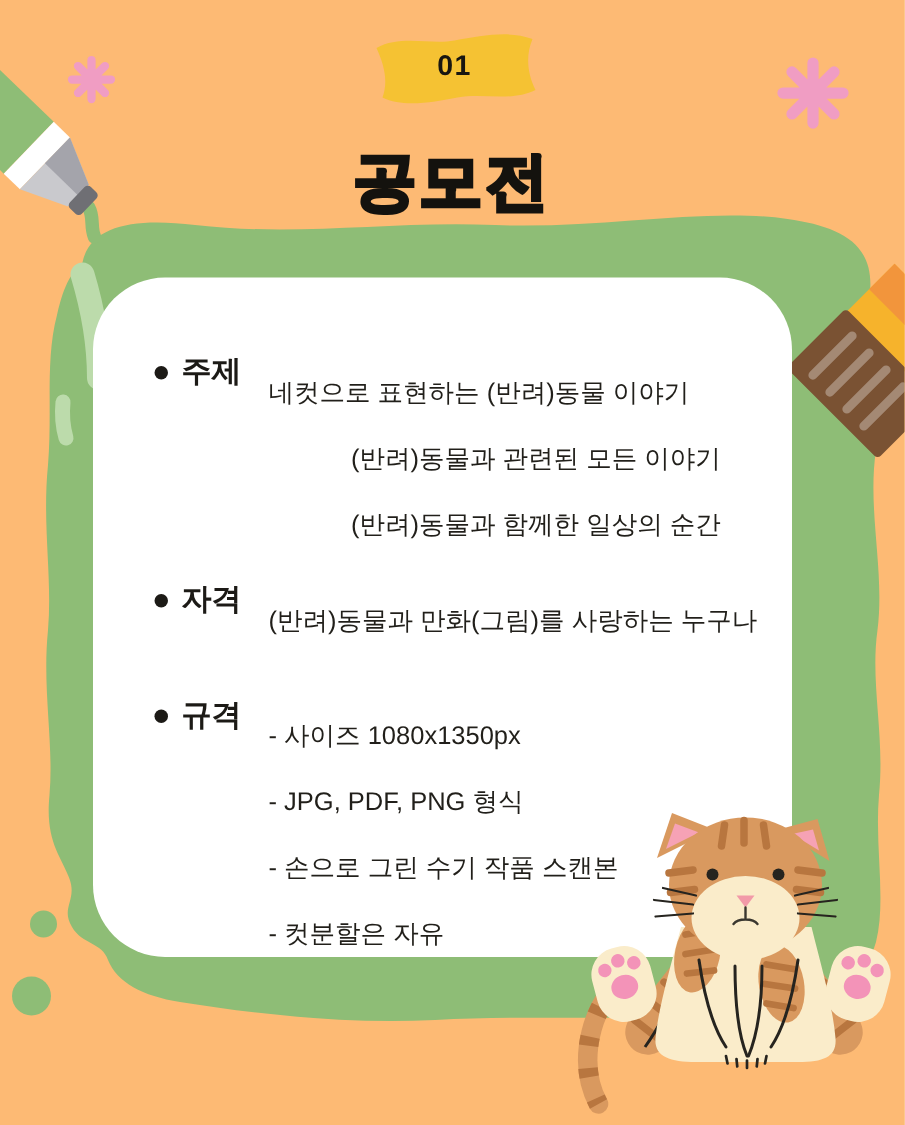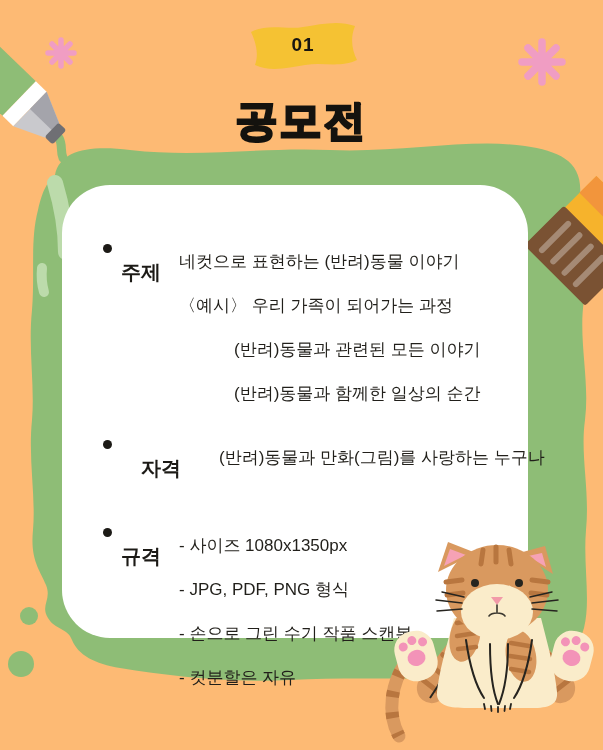--- a/index.html
+++ b/index.html
@@ -23,30 +23,29 @@
     font-size:42px; line-height:64px; font-weight:900; color:#14120e;
     letter-spacing:2px;margin-top:23px; -webkit-text-stroke:2.5px #14120e;
   }
 
   .card {
     position:absolute; left:62px; top:185px; width:466px; height:453px;
     background:#ffffff; border-radius:48px;
     padding:48px 14px 0 41px;
   }
   .section { display:flex; align-items:flex-start; }
-  .sec-qual { margin-top:20px;gap:20px; }
+  .sec-qual { margin-top:20px; }
   .sec-spec { margin-top:33px; }
   .bullet {
     width:9px; height:9px; border-radius:50%; background:#1c1a16;
     margin:11px 9px 0 0; flex:none;
   }
   .label {
     font-weight:bold; font-size:20px; line-height:31px; width:58px; flex:none;
     color:#1c1a16;
-    margin-top:24px;
   }
   .lines { flex:1; }
   .lines p { font-size:17px; line-height:31px; color:#211f1a; white-space:nowrap;margin-top:13px; }
   .lines p.indent { padding-left:55px; }
 
   .cat { position:absolute; left:380px; top:520px; width:223px; height:230px; }
 </style>
 </head>
 <body>
 
@@ -123,21 +122,20 @@
 
   <h1 class="title">공모전</h1>
 
   <div class="card">
 
     <section class="section">
       <span class="bullet"></span>
       <span class="label">주제</span>
       <div class="lines">
         <p>네컷으로 표현하는 (반려)동물 이야기</p>
-        <p>〈예시〉 우리 가족이 되어가는 과정</p>
         <p class="indent">(반려)동물과 관련된 모든 이야기</p>
         <p class="indent">(반려)동물과 함께한 일상의 순간</p>
       </div>
     </section>
 
     <section class="section sec-qual">
       <span class="bullet"></span>
       <span class="label">자격</span>
       <div class="lines">
         <p>(반려)동물과 만화(그림)를 사랑하는 누구나</p>

